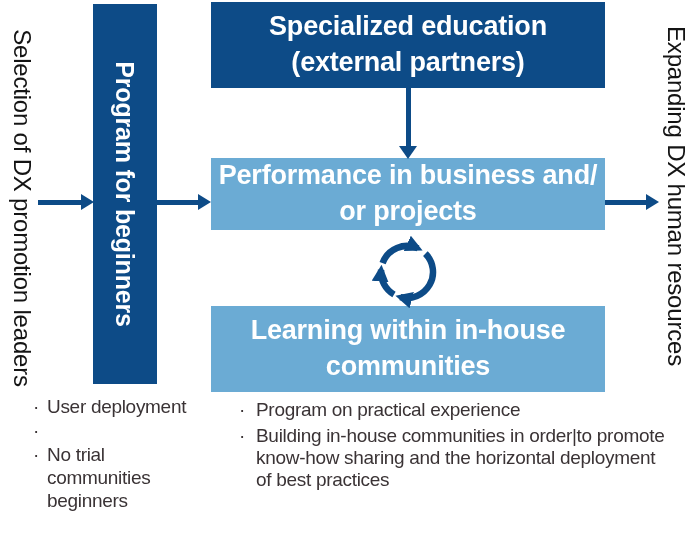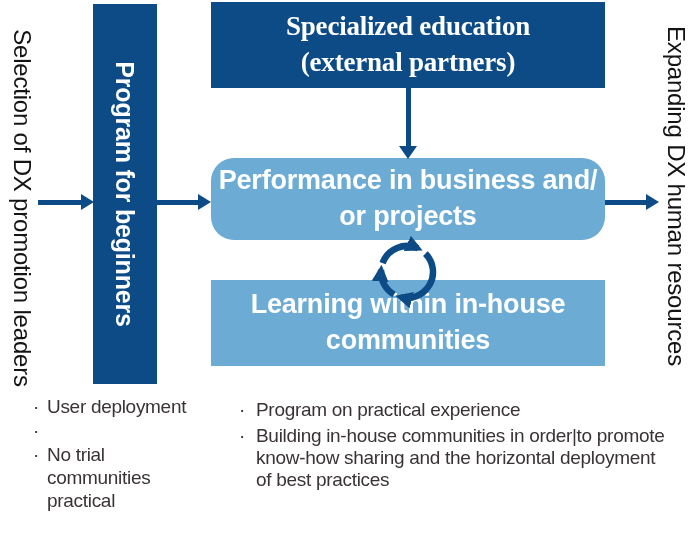--- a/index.html
+++ b/index.html
@@ -18,26 +18,26 @@
   .vlabel.right-side{left:496px;top:176px;width:360px;}
   .vlabel.bar-text{left:-62px;top:174px;width:374px;color:var(--box_text);font-weight:600;font-size:25px;}
   
   .vbar{position:absolute;left:93px;top:4px;width:64px;height:380px;background:var(--dark_blue);}
   
   .box{
     position:absolute;left:211px;width:394px;display:flex;flex-direction:column;
     align-items:center;justify-content:center;text-align:center;
     color:var(--box_text);font-size:27px;font-weight:600;line-height:1.32;letter-spacing:-0.2px;
   }
-  .box.dark{background:var(--dark_blue);font-family:Liberation Serif, serif;}
+  .box.dark{background:var(--dark_blue);}
   .box.light{background:var(--light_blue);}
   .box .bline{white-space:nowrap;}
   #box-specialized{top:2px;height:86px;}
-  #box-performance{top:158px;height:82px;border-radius:23px;}
-  #box-learning{top:280px;height:86px;}
+  #box-performance{top:158px;height:72px;}
+  #box-learning{top:306px;height:86px;}
   
   .arrow-right{position:absolute;height:16px;}
   .arrow-right .shaft{position:absolute;left:0;right:12px;top:5.5px;height:5px;background:var(--dark_blue);}
   .arrow-right .head{position:absolute;right:0;top:0;width:0;height:0;
     border-left:13px solid var(--dark_blue);border-top:8px solid transparent;border-bottom:8px solid transparent;}
   
   .arrow-down{position:absolute;width:18px;}
   .arrow-down .shaft{position:absolute;left:6.5px;top:0;bottom:12px;width:5px;background:var(--dark_blue);}
   .arrow-down .head{position:absolute;bottom:0;left:0;width:0;height:0;
     border-top:13px solid var(--dark_blue);border-left:9px solid transparent;border-right:9px solid transparent;}
@@ -116,21 +116,21 @@
       </span>
     </div>
     <div class="li">
       <span class="bullet">·</span>
     </div>
     <div class="li">
       <span class="bullet">·</span>
       <span class="li-lines">
         <div>No trial</div>
         <div>communities</div>
-        <div>practical</div>
+        <div>beginners</div>
       </span>
     </div>
   </div>
 
   <div class="blist" id="list-middle">
     <div class="li">
       <span class="bullet">·</span>
       <span class="li-lines">
         <div>Program on practical experience</div>
       </span>

